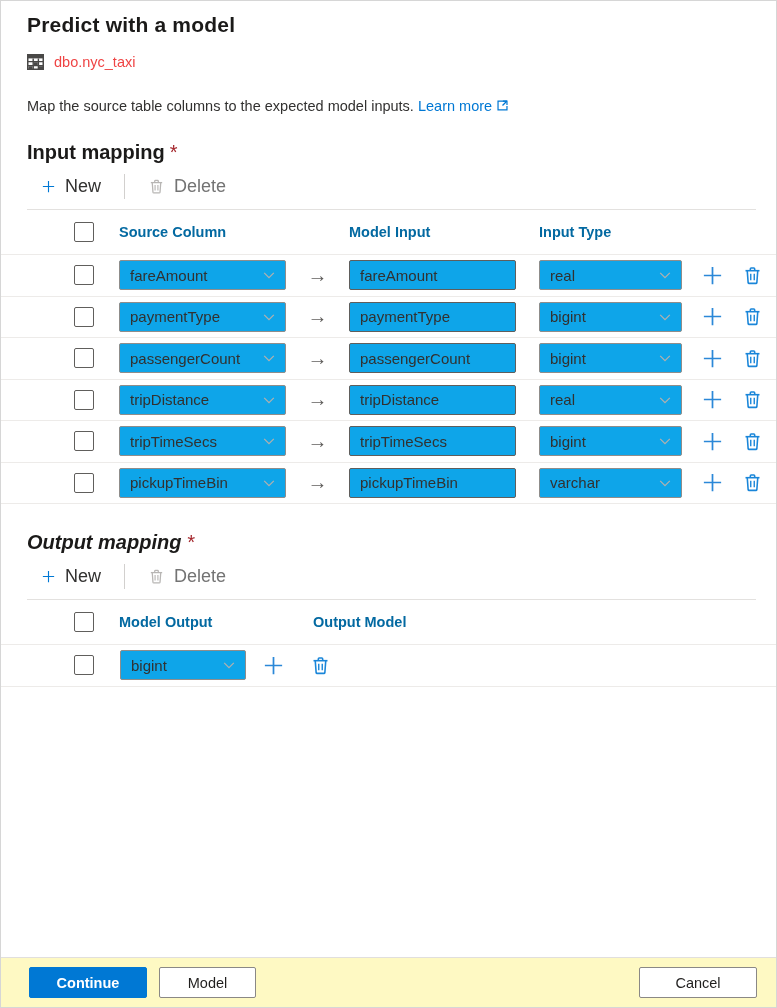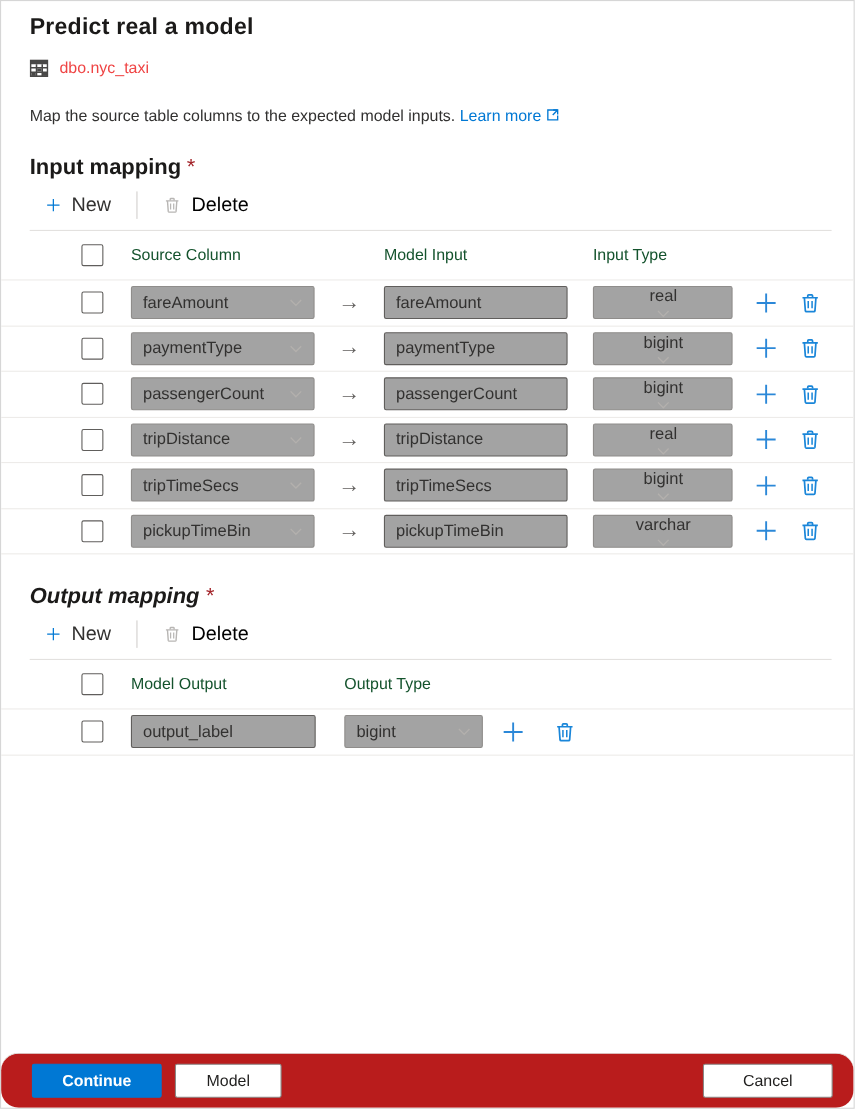--- a/index.html
+++ b/index.html
@@ -33,68 +33,68 @@
 
   .toolbar {
     height: 46px; display: flex; align-items: center;
     margin-left: 26px; margin-right: 20px;
     border-bottom: 1px solid #e3e1df;
     padding-left: 14px;
   }
   .toolbar .tb-btn { display: flex; align-items: center; background: none; border: none; cursor: pointer; font-family: inherit; }
   .toolbar .tb-label { font-size: 18px; color: #323130; margin-left: 9px; }
   .toolbar .tb-btn.disabled { cursor: default; }
-  .toolbar .tb-btn.disabled .tb-label { color: #000000; }
+  .toolbar .tb-btn.disabled .tb-label { color: #737373; }
   .toolbar .vsep { width: 1px; height: 25px; background: #d2d0ce; margin: 0 23px; }
 
   
   .thead, .trow { display: flex; align-items: center; }
   .thead { height: 45px; border-bottom: 1px solid #edebe9; }
   .trow  { height: 41.5px; border-bottom: 1px solid #edebe9; }
   .checkbox {
     margin-left: 73px; width: 20px; height: 20px; flex: 0 0 auto;
     border: 1px solid #605e5c; border-radius: 2px; background: #fff; cursor: pointer;
   }
-  .th { font-size: 14.5px; font-weight: 400; color: #14532d; }
+  .th { font-size: 14.5px; font-weight: 700; color: #0369a1; }
   .th.src  { margin-left: 25px; width: 167px; }
   .th.gap  { width: 63px; }
   .th.min  { width: 167px; }
   .th.type { margin-left: 23px; width: 127px; }
   .th.mout { margin-left: 25px; width: 168px; }
   .th.otype{ margin-left: 26px; width: 126px; }
 
   .field {
     height: 30px; display: flex; align-items: center;
-    border-radius: 2px; background: #a3a3a3; font-size: 15px; color: #323130;
+    border-radius: 2px; background: #0ea5e9; font-size: 15px; color: #323130;
   }
   .dropdown { border: 1px solid #8f8d8b; justify-content: space-between; padding: 0 9px 0 10px; cursor: pointer; }
   .dropdown .chev { width: 14px; height: 14px; flex: 0 0 auto; }
   .fld-src  { margin-left: 25px; width: 167px; }
   .arrow-cell { width: 63px; text-align: center; font-size: 20px; color: #605e5c; }
   .textbox { width: 167px; border: 1px solid #605e5c; padding: 0; }
   .textbox input {
     width: 100%; height: 100%; border: none; outline: none;
     font-family: inherit; font-size: 15px; color: #323130; padding: 0 10px; background: transparent;
   }
-  .fld-type { margin-left: 23px; width: 127px; flex-direction: column; }
+  .fld-type { margin-left: 23px; width: 143px; }
   .fld-mout { margin-left: 25px; width: 168px; }
   .fld-otype{ margin-left: 26px; width: 126px; }
 
   .icon-btn { background: none; border: none; cursor: pointer; width: 24px; height: 26px; display: flex; align-items: center; justify-content: center; padding: 0; }
   .icon-btn.row-plus  { margin-left: 18px; }
   .icon-btn.row-trash { margin-left: 16px; }
   .icon-btn.out-plus  { margin-left: 15px; }
   .icon-btn.out-trash { margin-left: 23px; }
 
   .spacer-out { margin-top: 25px; font-style: italic; }
 
   .footer {
     position: absolute; left: 0; right: 0; bottom: 0; height: 50px;
-    background: #b91c1c; border-top: 1px solid #e1dfdd;
-    display: flex; align-items: center; padding: 0 19px 0 28px; border-radius: 16px;
+    background: #fef9c3; border-top: 1px solid #e1dfdd;
+    display: flex; align-items: center; padding: 0 19px 0 28px;
   }
   .btn {
     height: 31px; font-family: inherit; font-size: 14.5px;
     border-radius: 2px; cursor: pointer; font-weight: 400;
   }
   .btn-primary { width: 118px; background: #0078d4; border: 1px solid #0078d4; color: #fff; font-weight: 700; }
   .btn-default { background: #fff; border: 1px solid #8a8886; color: #201f1e; }
   .btn-back { width: 97px; margin-left: 12px; }
   .btn-cancel { width: 118px; margin-left: auto; }
 </style>
@@ -125,21 +125,21 @@
     </symbol>
     <symbol id="sym-external" viewBox="0 0 16 16">
       <path d="M13.5 2.5h-11v11h11v-5" fill="none" stroke="currentColor" stroke-width="1.5"></path>
       <path d="M8.5 2.5h5v5" fill="none" stroke="currentColor" stroke-width="1.5"></path>
       <path d="M13.2 2.8 8 8" stroke="currentColor" stroke-width="1.5" fill="none"></path>
     </symbol>
   </defs>
 </svg>
 
 <div class="content">
-  <div class="page-title">Predict real a model</div>
+  <div class="page-title">Predict with a model</div>
 
   <div class="entity">
     <svg class="tbl-icon">
         <use href="#sym-table"></use>
       </svg>
     <span class="entity-label">dbo.nyc_taxi</span>
   </div>
 
   <div class="desc">
     <span>Map the source table columns to the expected model inputs.</span>
@@ -379,28 +379,25 @@
         <use href="#sym-trash"></use>
       </svg>
     <span class="tb-label">Delete</span>
   </button>
 </div>
 
 <div>
   <div class="thead">
     <div class="checkbox"></div>
     <div class="th mout">Model Output</div>
-    <div class="th otype">Output Type</div>
-  </div>
-
-    <div class="trow">
-      <div class="checkbox"></div>
-      <div class="field textbox fld-mout">
-        <input type="text" value="output_label" style="">
-      </div>
+    <div class="th otype">Output Model</div>
+  </div>
+
+    <div class="trow">
+      <div class="checkbox"></div>
       <div class="field dropdown fld-otype">
         <span>bigint</span>
         <svg class="chev">
           <use href="#sym-chevron"></use>
         </svg>
       </div>
       <button class="icon-btn out-plus">
         <svg width="23" height="23" style="color:#2b88d8">
           <use href="#sym-plus"></use>
         </svg>

